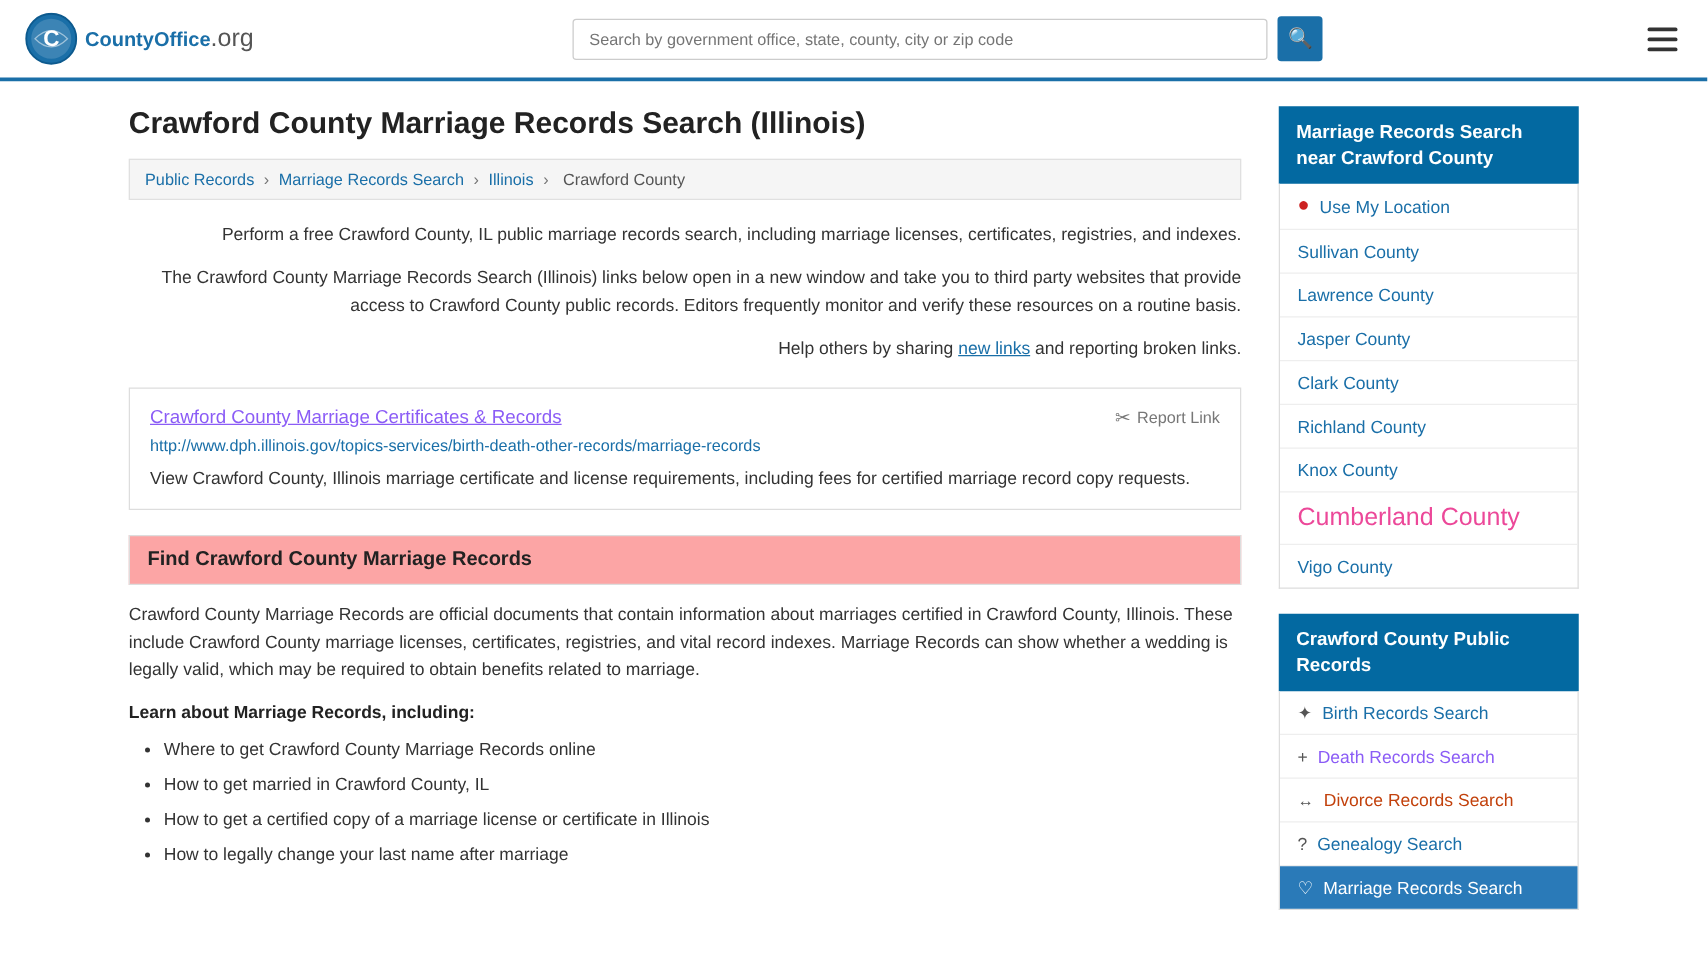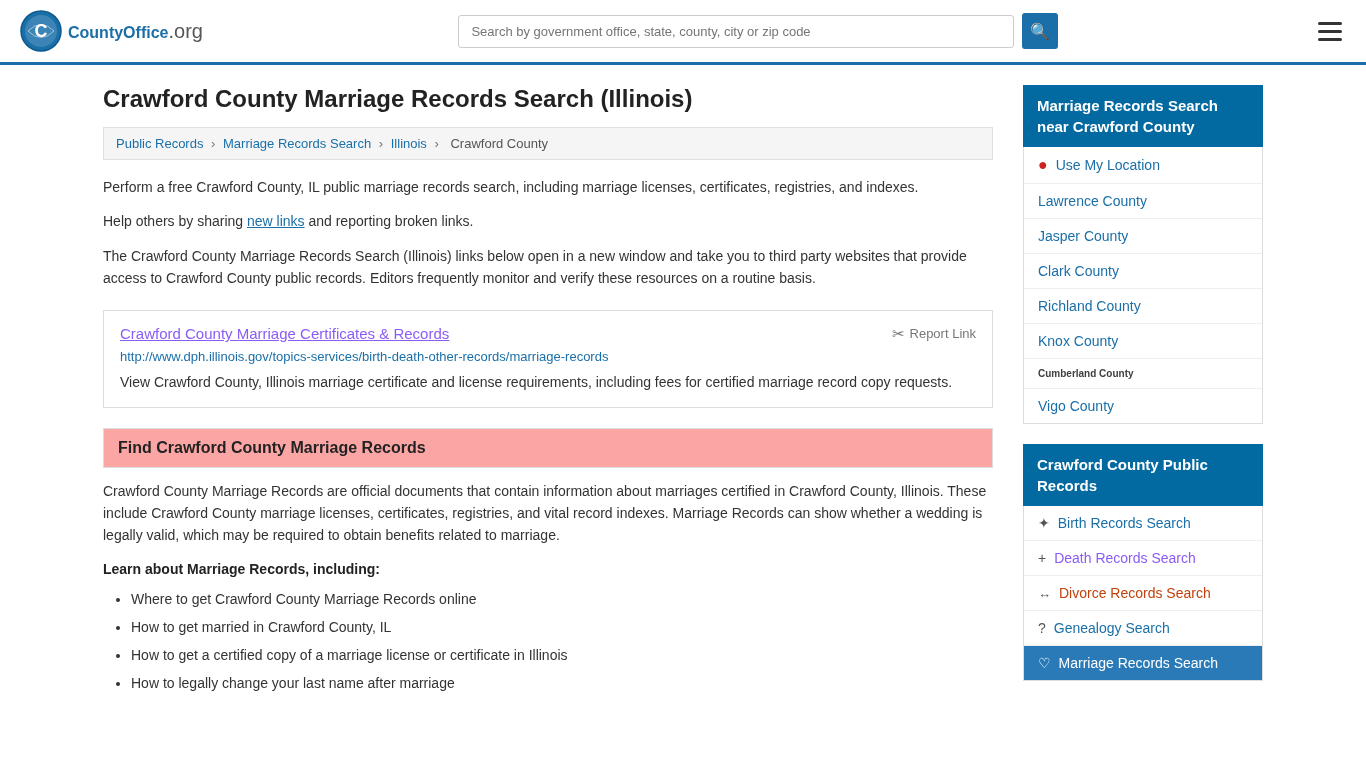--- a/index.html
+++ b/index.html
@@ -108,20 +108,21 @@
       text-decoration: none;
     }
     #breadcrumb span { color: #777; margin: 0 4px; }
 
     
     .desc-text {
       font-size: 14px;
       line-height: 1.6;
       margin-bottom: 12px;
       color: #333;
+      text-align: right;
     }
     .desc-text a {
       color: #1a6fa8;
       text-decoration: underline;
     }
 
     
     .record-card {
       border: 1px solid #ddd;
       padding: 14px 16px;
@@ -272,24 +273,24 @@
       <a href="#" style="color:#1a6fa8;text-decoration:none;">Public Records</a>
       <span style="margin:0 4px;color:#777;">›</span>
       <a href="#" style="color:#1a6fa8;text-decoration:none;">Marriage Records Search</a>
       <span style="margin:0 4px;color:#777;">›</span>
       <a href="#" style="color:#1a6fa8;text-decoration:none;">Illinois</a>
       <span style="margin:0 4px;color:#777;">›</span>
       <span style="color:#555;">Crawford County</span>
     </div>
 
     <p class="desc-text">Perform a free Crawford County, IL public marriage records search, including marriage licenses, certificates, registries, and indexes.</p>
+    <p class="desc-text">The Crawford County Marriage Records Search (Illinois) links below open in a new window and take you to third party websites that provide access to Crawford County public records. Editors frequently monitor and verify these resources on a routine basis.</p>
     <p class="desc-text">
       <span>Help others by sharing </span><a href="#" style="color:#1a6fa8;">new links</a><span> and reporting broken links.</span>
     </p>
-    <p class="desc-text">The Crawford County Marriage Records Search (Illinois) links below open in a new window and take you to third party websites that provide access to Crawford County public records. Editors frequently monitor and verify these resources on a routine basis.</p>
 
     <div class="record-card">
       <div class="record-card-header">
         <a class="record-card-title" href="#">Crawford County Marriage Certificates &amp; Records</a>
         <div class="report-link">
           <span style="font-size:15px;">✂</span>
           <span style="color:#777;font-size:13px;">Report Link</span>
         </div>
       </div>
       <div class="record-card-url" style="color:#1a6fa8;font-size:13px;margin-bottom:8px;">
@@ -316,36 +317,39 @@
     <div class="sidebar-section">
       <div class="sidebar-header">
         <span>Marriage Records Search near Crawford County</span>
       </div>
       <div class="sidebar-list">
         <div class="sidebar-item">
           <span style="color:#cc2222;font-size:16px;">●</span>
           <span class="use-loc" style="color:#1a6fa8;font-size:14px;">Use My Location</span>
         </div>
         <div class="sidebar-item">
+          <a href="#" style="color:#1a6fa8;text-decoration:none;font-size:14px;">Sullivan County</a>
+        </div>
+        <div class="sidebar-item">
           <a href="#" style="color:#1a6fa8;text-decoration:none;font-size:14px;">Lawrence County</a>
         </div>
         <div class="sidebar-item">
           <a href="#" style="color:#1a6fa8;text-decoration:none;font-size:14px;">Jasper County</a>
         </div>
         <div class="sidebar-item">
           <a href="#" style="color:#1a6fa8;text-decoration:none;font-size:14px;">Clark County</a>
         </div>
         <div class="sidebar-item">
           <a href="#" style="color:#1a6fa8;text-decoration:none;font-size:14px;">Richland County</a>
         </div>
         <div class="sidebar-item">
           <a href="#" style="color:#1a6fa8;text-decoration:none;font-size:14px;">Knox County</a>
         </div>
         <div class="sidebar-item">
-          <a href="#" style="color:#404040;text-decoration:none;font-size:10px;font-weight:bold;">Cumberland County</a>
+          <a href="#" style="color:#ec4899;text-decoration:none;font-size:20px;">Cumberland County</a>
         </div>
         <div class="sidebar-item">
           <a href="#" style="color:#1a6fa8;text-decoration:none;font-size:14px;">Vigo County</a>
         </div>
       </div>
     </div>
 
     <div class="sidebar-section">
       <div class="sidebar-header">
         <span>Crawford County Public Records</span>

